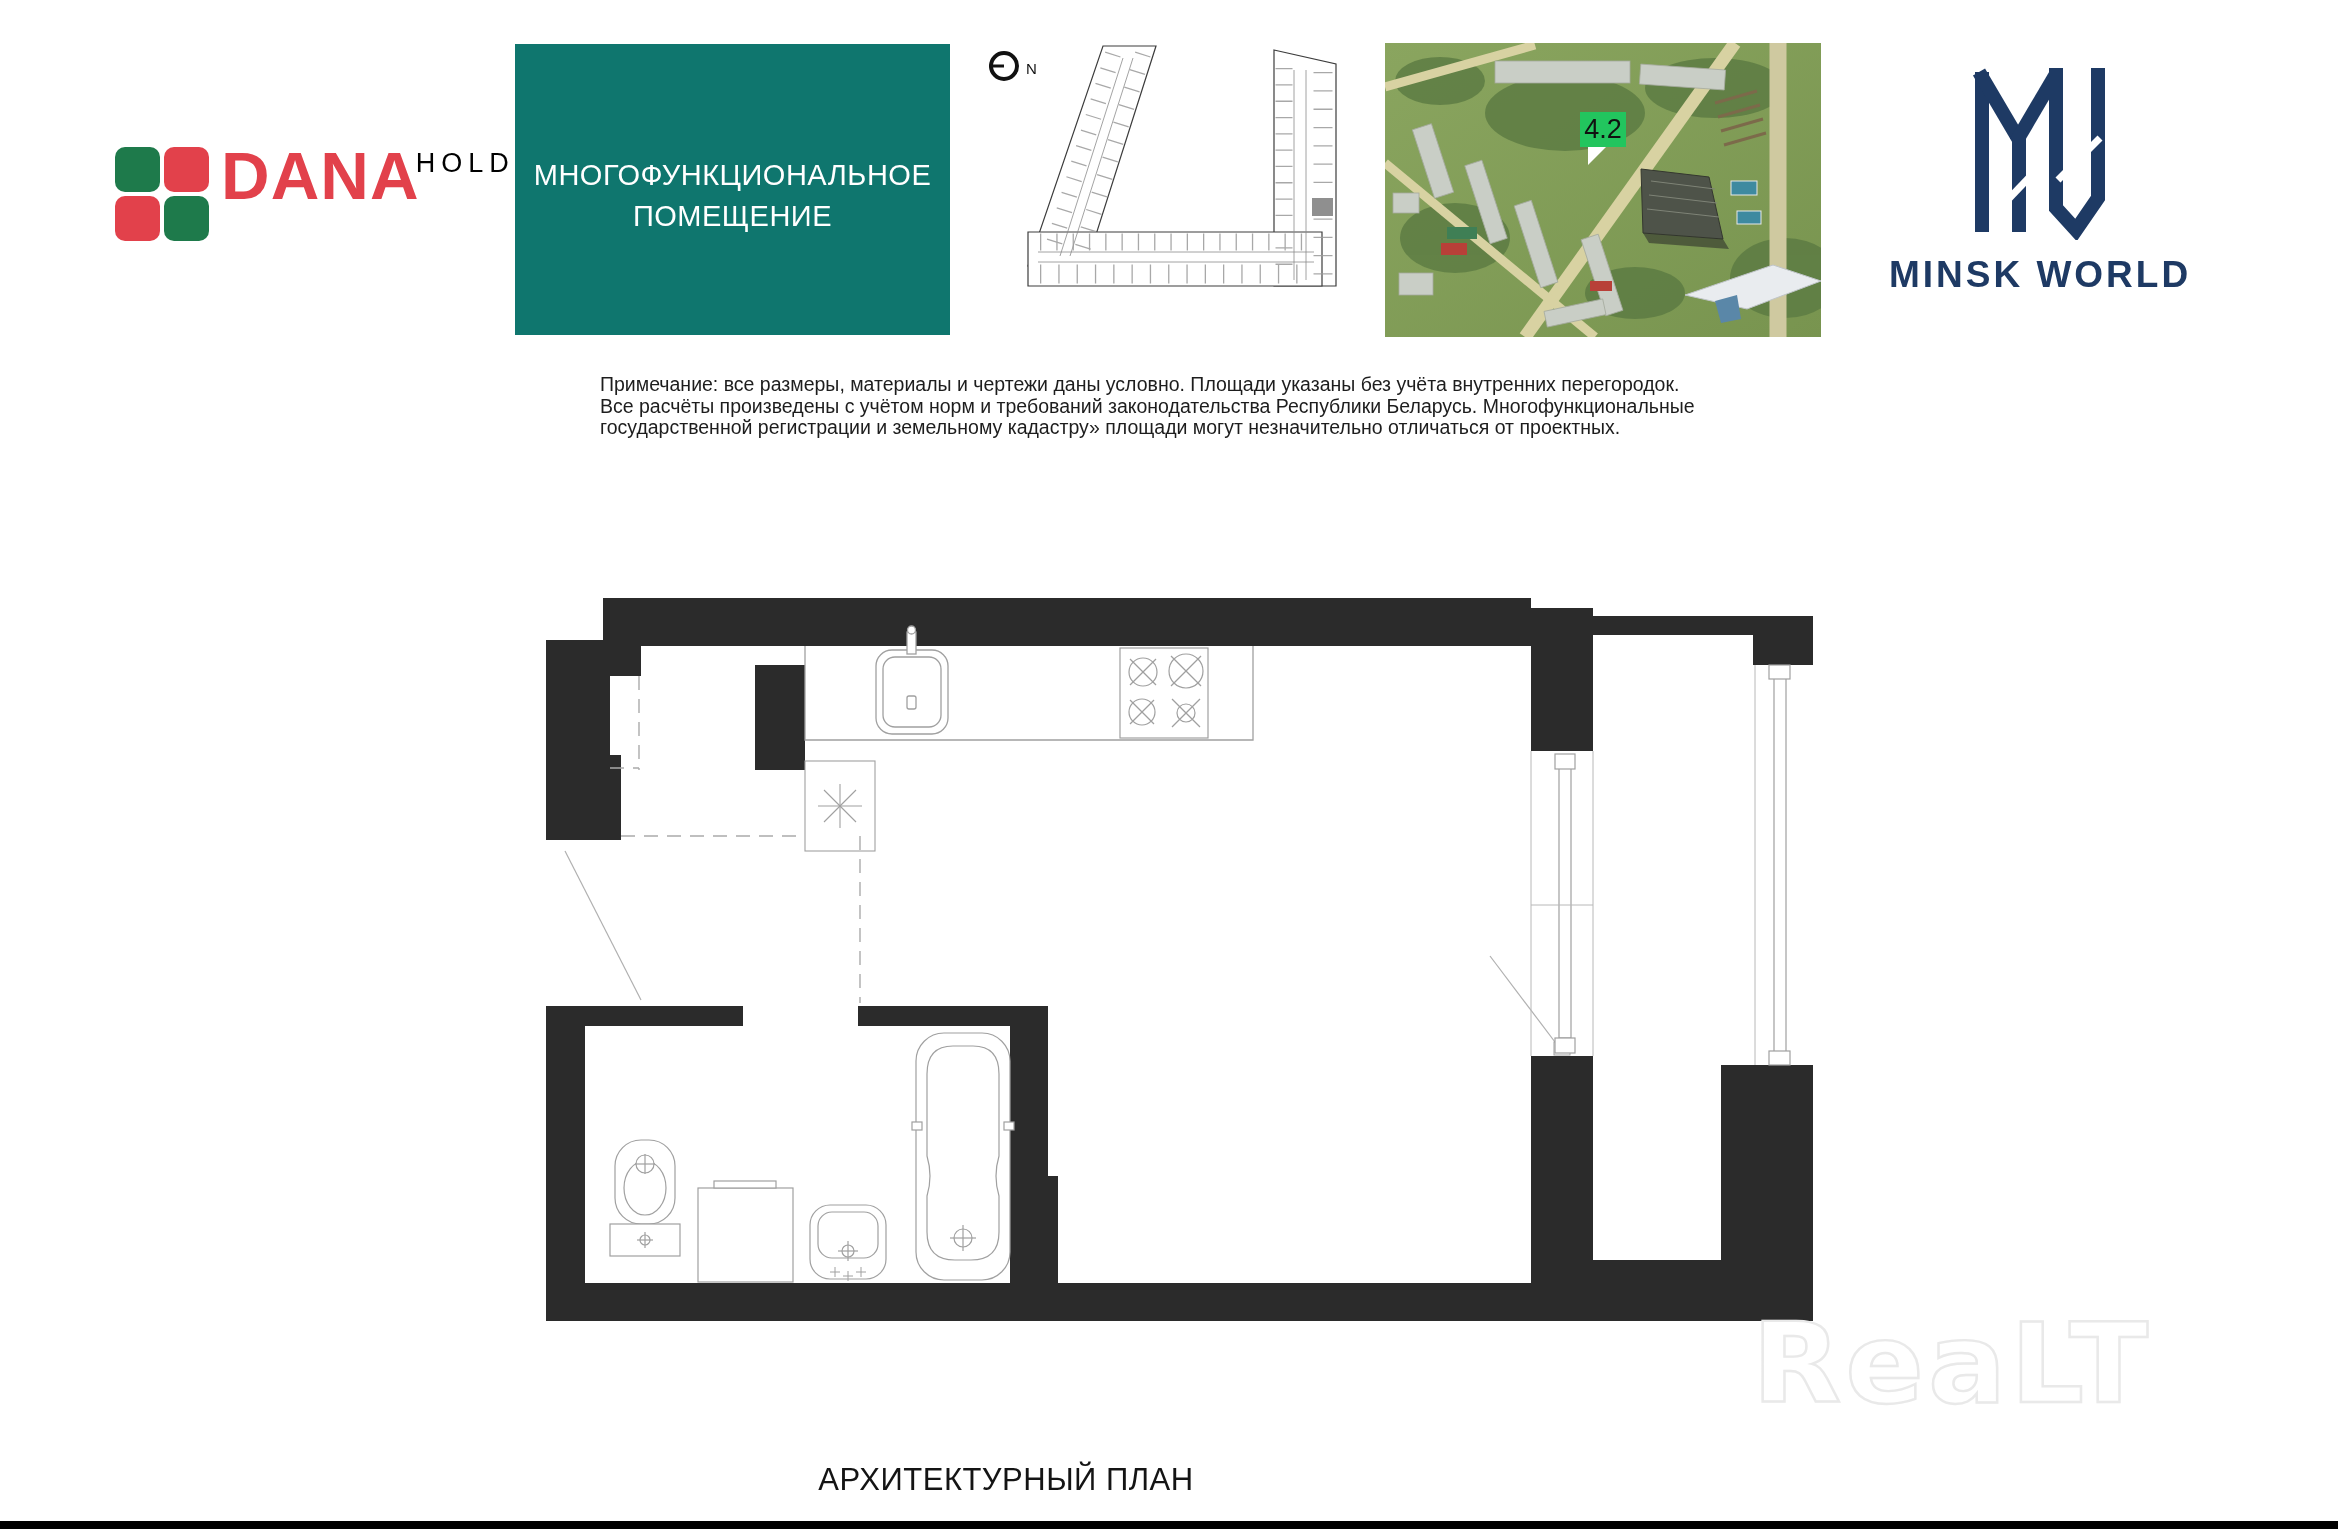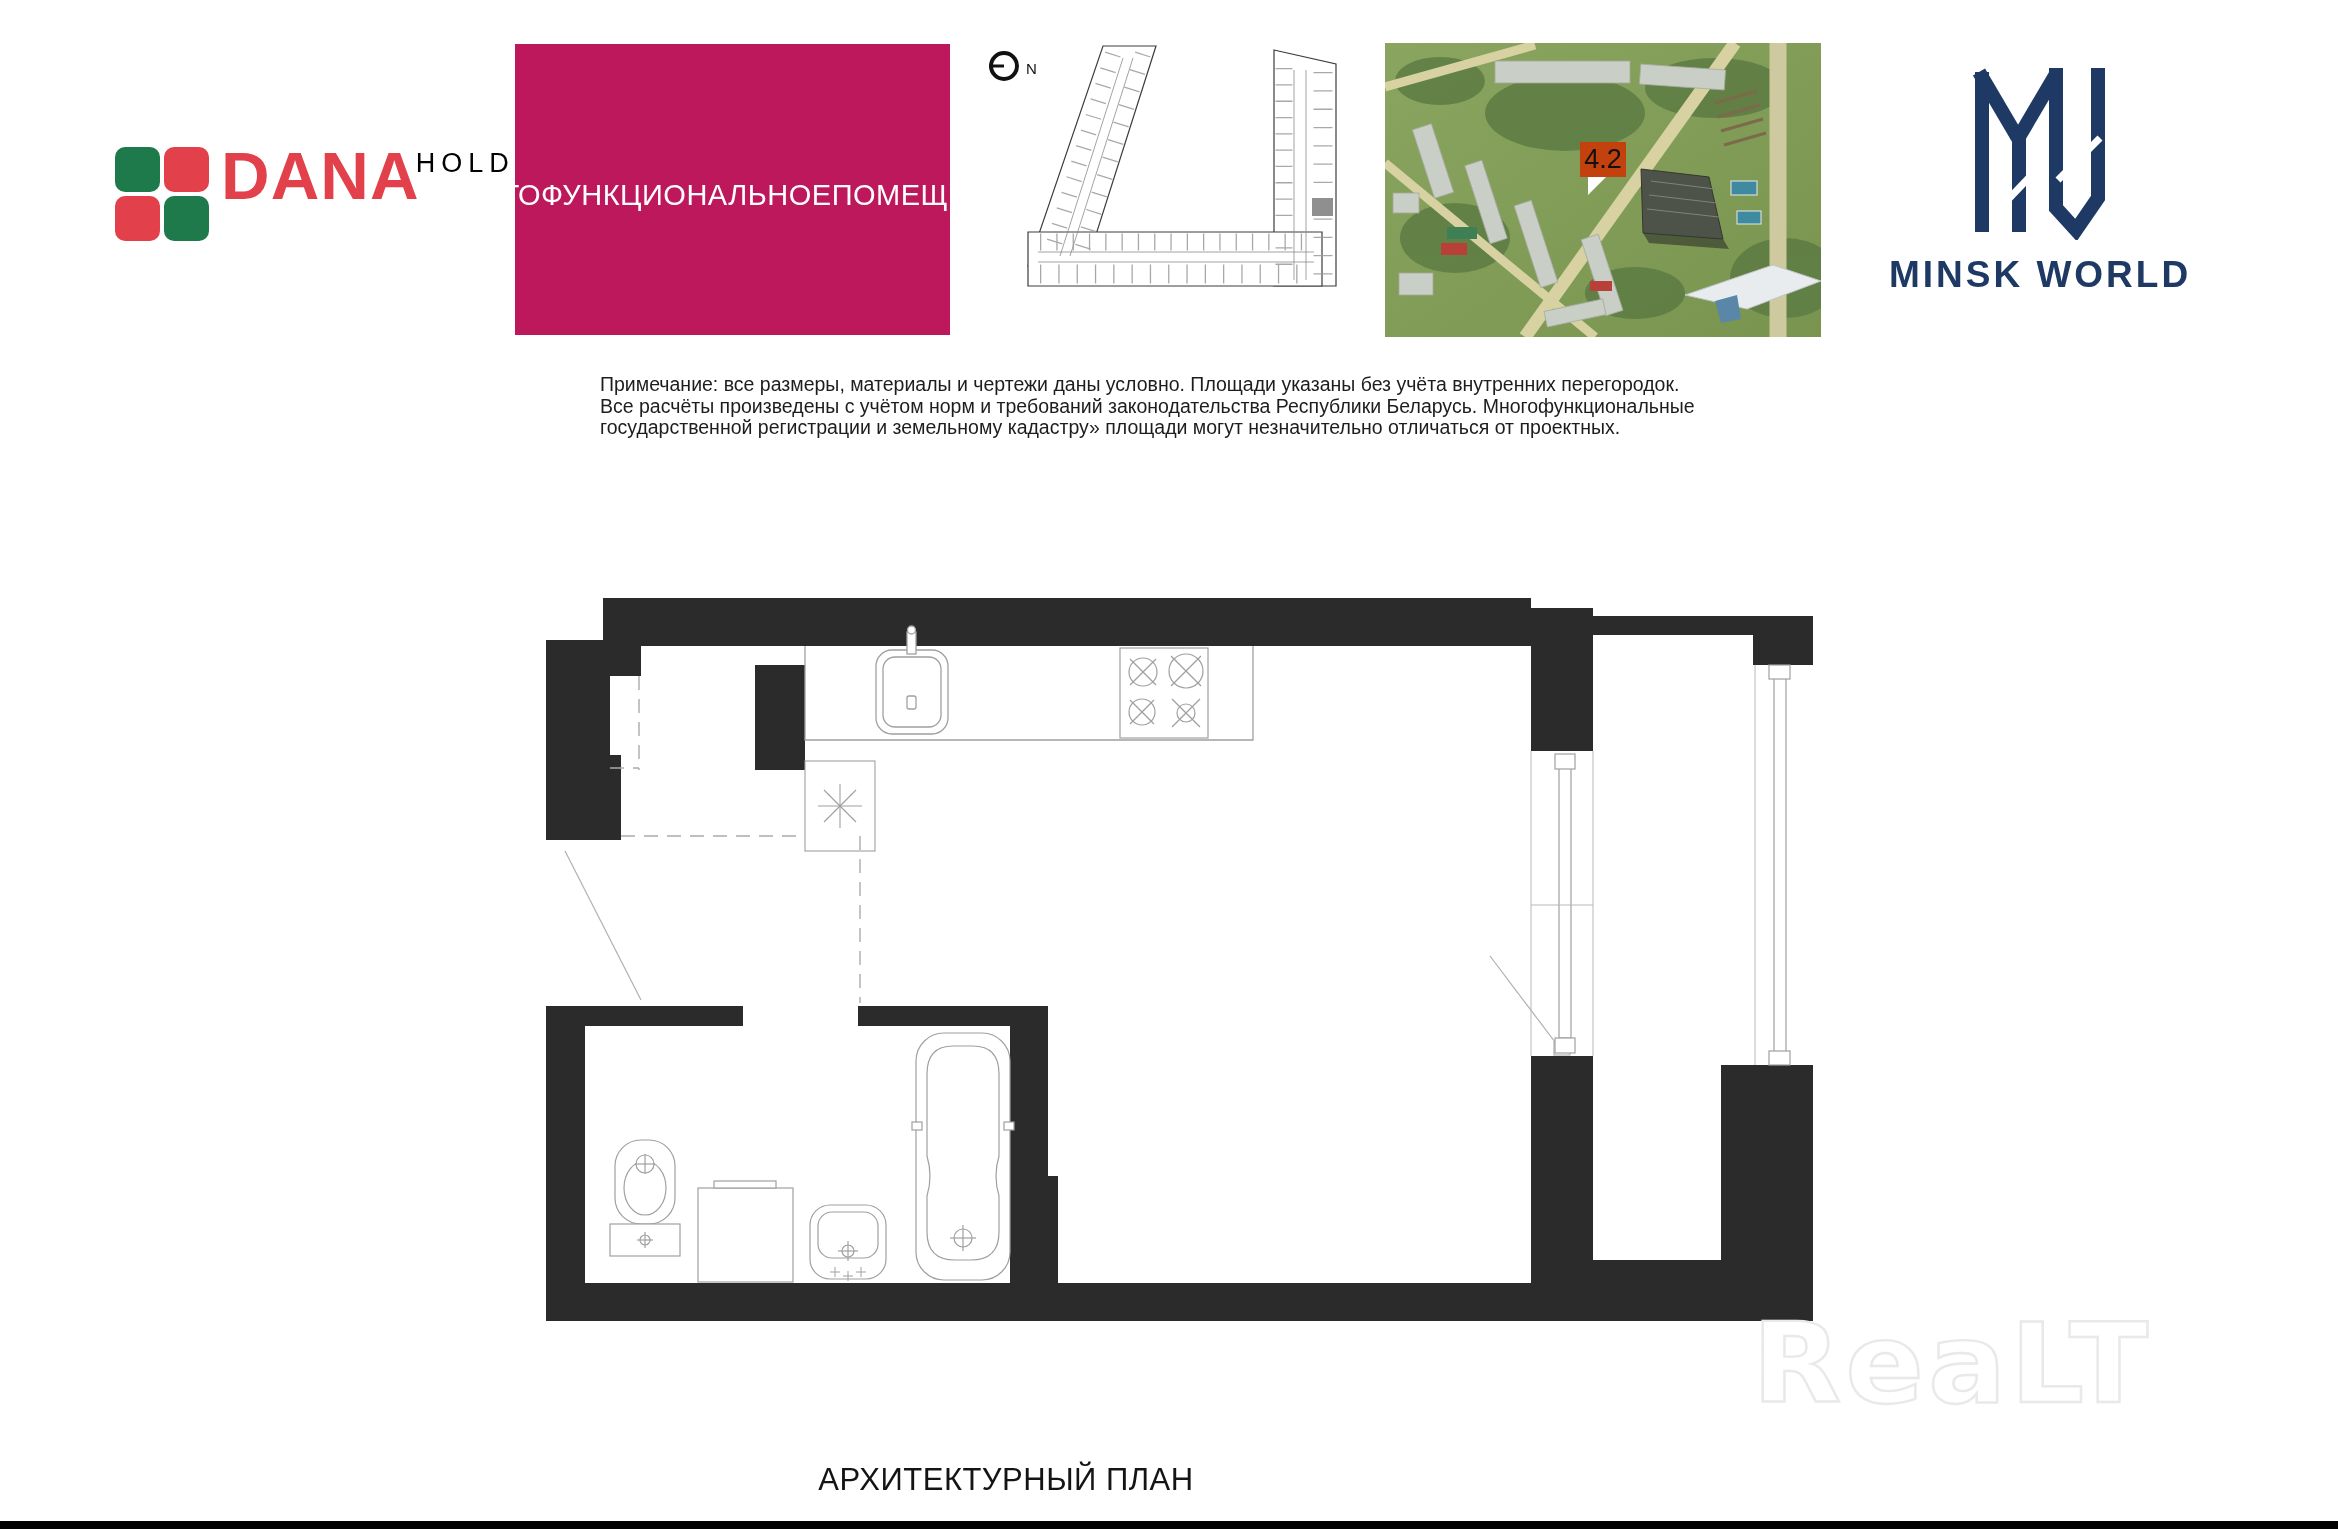--- a/index.html
+++ b/index.html
@@ -12,32 +12,32 @@
   .dana-squares{width:94px;height:94px;display:grid;grid-template-columns:45px 45px;
     grid-template-rows:45px 45px;gap:4px;margin-top:2px;}
   .dana-squares span{border-radius:10px;display:block;}
   .sq-g{background:#1e7a4b;} .sq-r{background:#e2414b;}
   .dana-text{margin-left:12px;display:flex;flex-direction:row;}
   .dana-name{font-size:66px;font-weight:700;color:#e2414b;letter-spacing:1px;
     line-height:62px;transform:scaleX(1.02);transform-origin:left;}
   .dana-holdings{font-size:27px;font-weight:400;color:#000000;letter-spacing:6px;margin-top:3px;}
 
   
-  .titlebox{left:515px;top:44px;width:435px;height:291px;background:#be185d;
-    display:flex;flex-direction:row;align-items:center;justify-content:center;
+  .titlebox{left:515px;top:44px;width:435px;height:291px;background:#0f766e;
+    display:flex;flex-direction:column;align-items:center;justify-content:center;
     color:#fff;font-size:29px;line-height:41px;letter-spacing:0.5px;text-align:center;
     padding-top:12px;box-sizing:border-box;}
 
   
   .siteplan{left:982px;top:38px;width:366px;height:306px;}
 
   
   .aerial{left:1385px;top:43px;width:436px;height:294px;overflow:hidden;}
-  .callout{position:absolute;left:195px;top:69px;width:46px;height:35px;background:#c2410c;
-    color:#111;font-size:27px;font-weight:500;display:flex;align-items:center;justify-content:center;margin-top:30px;}
+  .callout{position:absolute;left:195px;top:69px;width:46px;height:35px;background:#22c55e;
+    color:#111;font-size:27px;font-weight:500;display:flex;align-items:center;justify-content:center;}
   .callout:after{content:"";position:absolute;left:8px;top:35px;border:9px solid transparent;
     border-top-color:#fff;border-left-color:#fff;}
 
   
   .mw{left:1875px;top:60px;width:330px;height:255px;display:flex;flex-direction:column;
       align-items:center;}
   .mw-name{font-size:37px;font-weight:700;color:#1e3a64;letter-spacing:3px;margin-top:14px;}
 
   
   .disclaimer{left:600px;top:374px;width:1180px;font-size:19.5px;line-height:21.5px;

